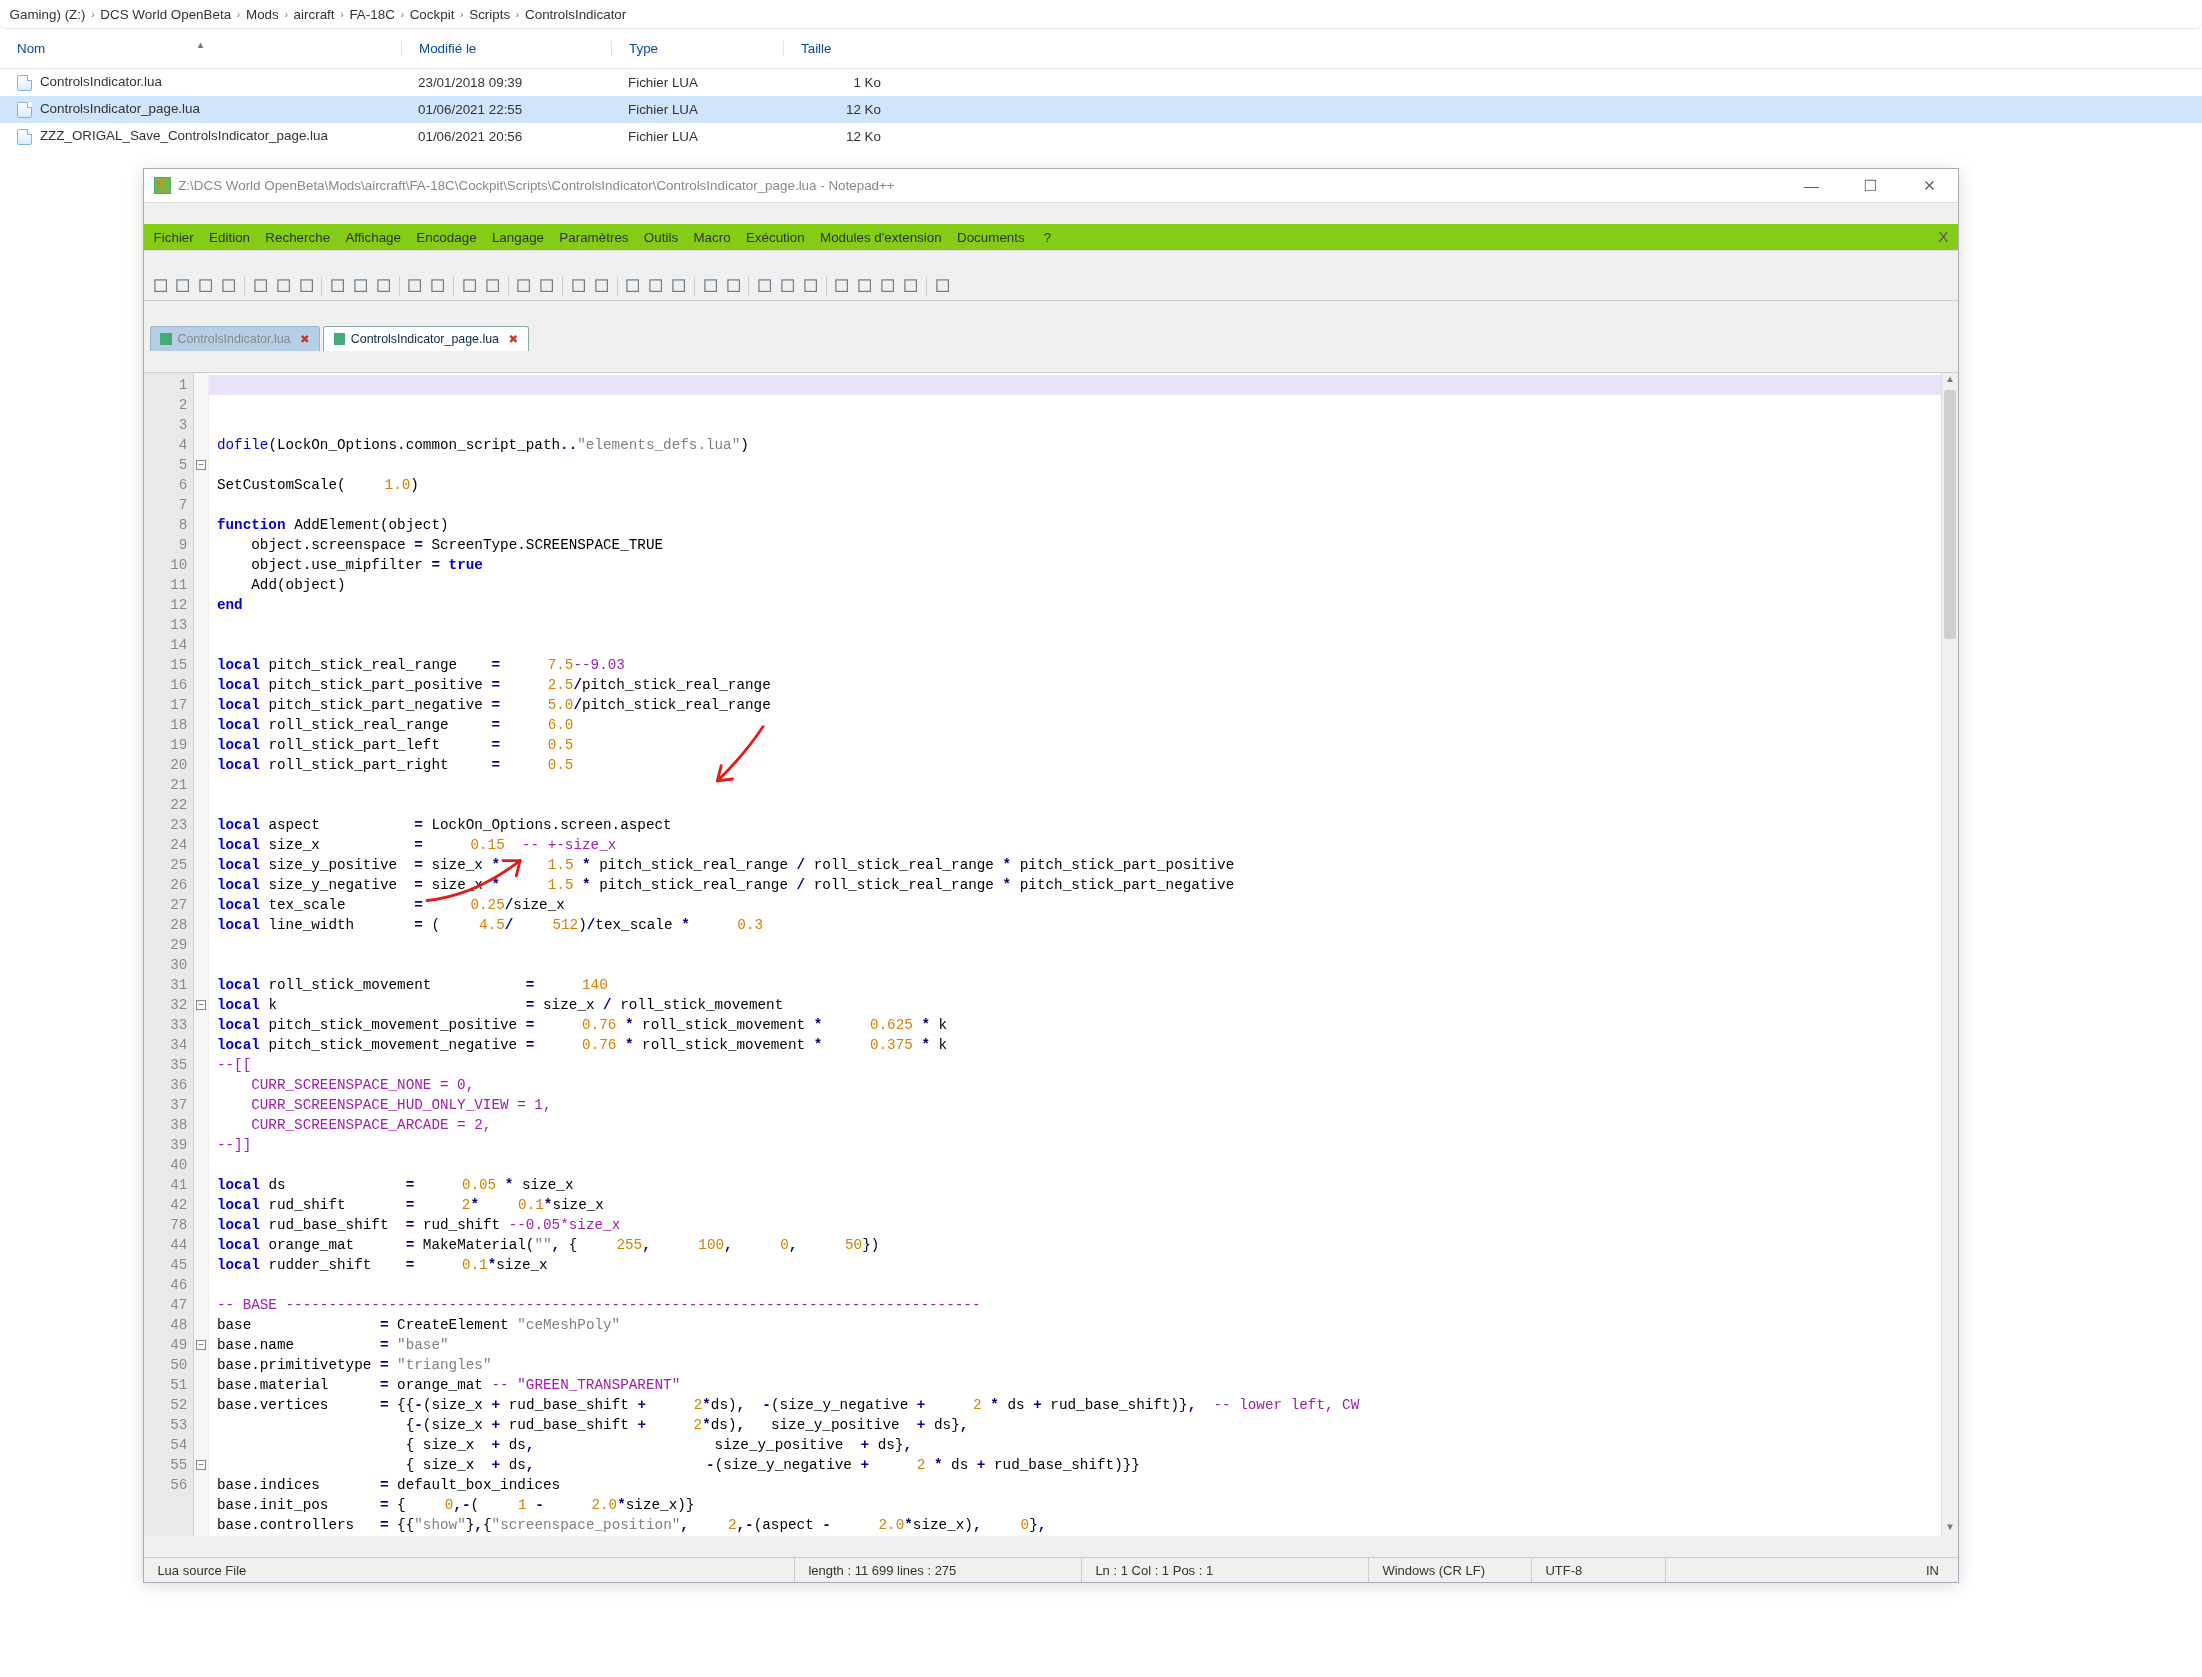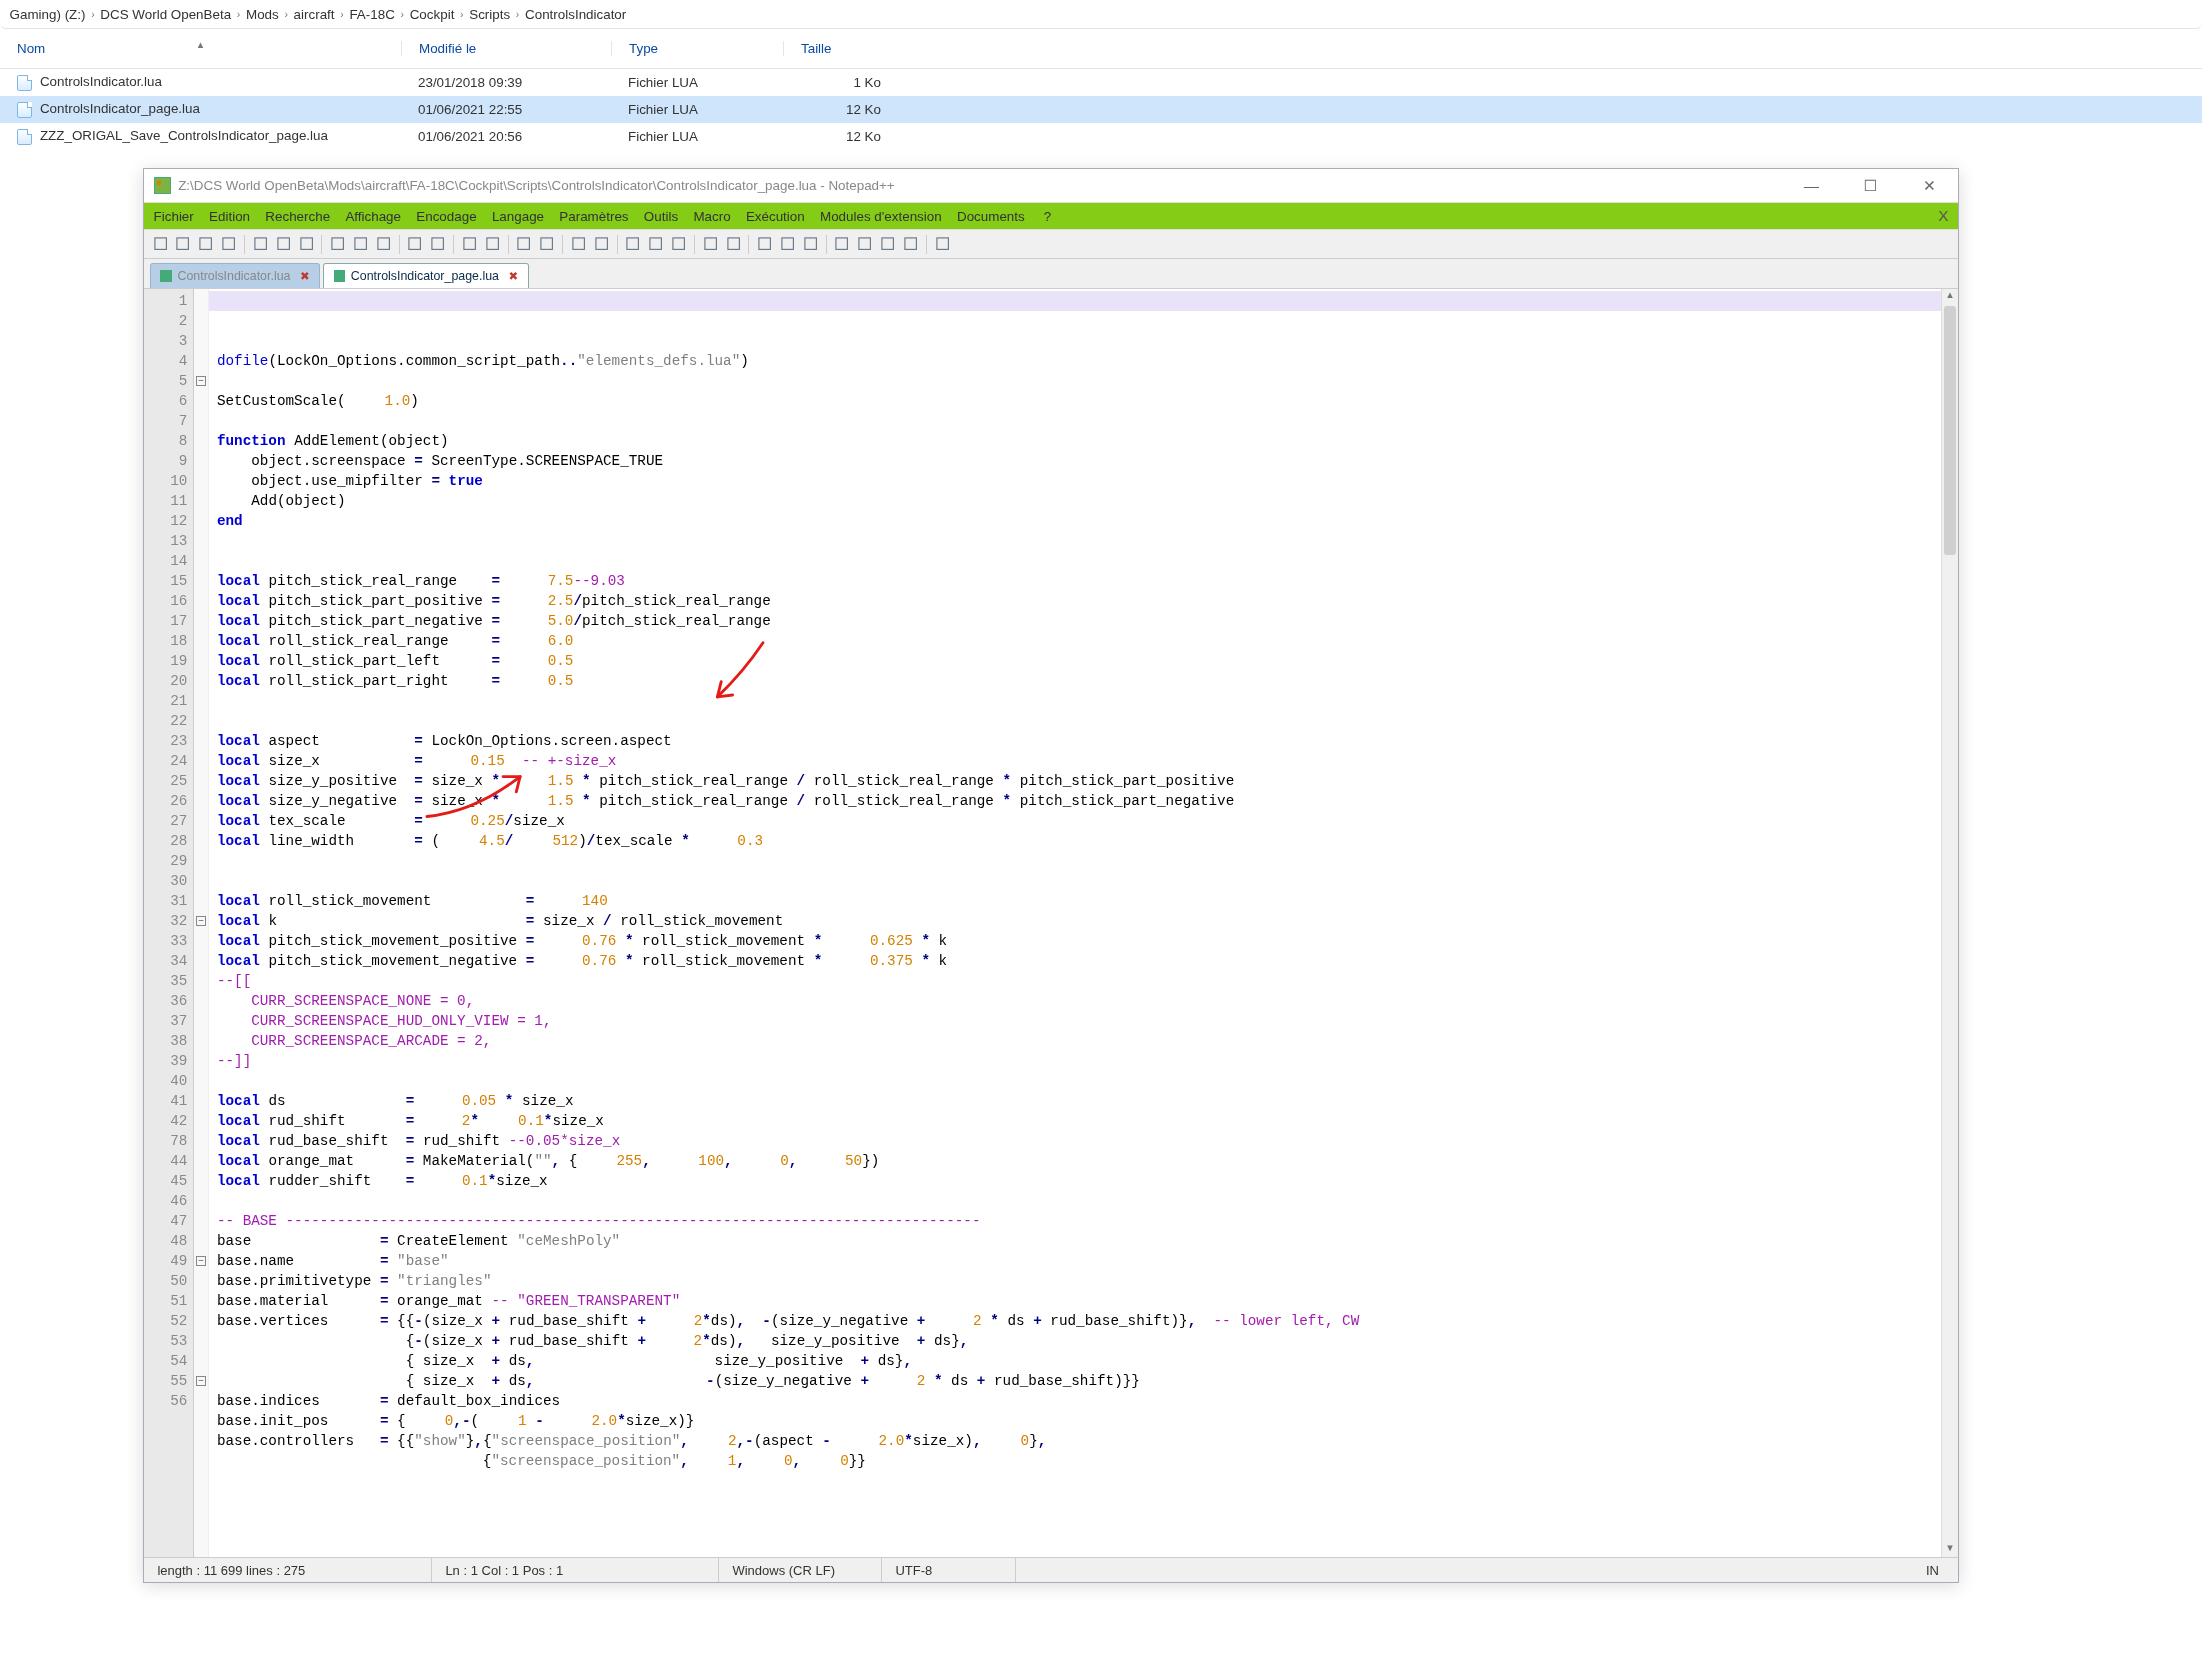--- a/index.html
+++ b/index.html
@@ -18,21 +18,21 @@
 
   .file-list { }
   .file-row { display: grid; grid-template-columns: 401px 210px 172px 115px; height: 27px; align-items: center; color: #333; font-size: 13.4px;}
   .file-row.selected { background: #cfe5fb; }
   .file-row .cell { padding: 0 17px; white-space: nowrap; overflow: hidden; text-overflow: ellipsis; }
   .file-row .cell.size { text-align: right; }
   .file-icon { display: inline-block; width: 15.3px; height: 15.3px; background: linear-gradient(#fff,#d9ecff); border: 1px solid #7bb6e4; margin-right: 7.6px; vertical-align: middle; border-radius: 1.9px; position: relative; }
   .file-icon::after { content:""; position:absolute; right:-1px; top:-1px; width:4.8px; height:4.8px; background:#fff; border-left:1px solid #7bb6e4; border-bottom:1px solid #7bb6e4;}
 
   
-  .npp-window { position: absolute; left: 143px; top: 168px; width: 1816px; height: 1415px; background: #f0f0f0; border: 1px solid #aab; box-shadow: 0 2.9px 17px rgba(0,0,0,0.15); display: flex; flex-direction: column; }
+  .npp-window { position: absolute; left: 143px; top: 168px; width: 1816px; height: 1415px; background: #f0f0f0; border: 1px solid #aab; box-shadow: 0 2.9px 17px rgba(0,0,0,0.15); display: flex; flex-direction: column; gap: 21px; }
   .npp-titlebar { height: 34px; display: flex; align-items: center; padding: 0 9.6px; background: #fff; border-bottom: 1px solid #ddd; }
   .npp-titlebar .app-icon { width: 17px; height: 17px; margin-right: 7.6px; background: #7cb342; border:1px solid #4a7; position:relative; }
   .npp-titlebar .app-icon::after{content:"";position:absolute;left:2.9px;top:2.9px;width:3.8px;height:3.8px;background:#e07b00;}
   .npp-titlebar .title { flex: 1; color: #888; font-size: 13.4px; white-space: nowrap; overflow: hidden; text-overflow: ellipsis; }
   .win-buttons { display: flex; gap: 21px; color: #666; font-size: 15.3px; }
   .win-buttons span { width: 38px; text-align: center; cursor: default; }
 
   .npp-menu { height: 27px; display: flex; align-items: center; gap: 15.3px; padding: 0 9.6px; background: #84cc16; font-size: 13.4px; color: #333; border-bottom: 1px solid #ddd; }
   .npp-menu .qmark { margin-left: 3.8px; }
   .npp-menu .close-fold { margin-left: auto; font-size: 15.3px; color:#555;}
@@ -473,20 +473,21 @@
         </svg>
     </div>
     <div class="scrollbar-v">
       <div class="arrow up">▲</div>
       <div class="thumb"></div>
       <div class="arrow dn">▼</div>
     </div>
   </div>
 
   <div class="npp-status">
+    <div class="seg">Lua source File</div>
     <div class="seg len">length : 11 699    lines : 275</div>
     <div class="seg pos">Ln : 1    Col : 1    Pos : 1</div>
     <div class="seg eol">Windows (CR LF)</div>
     <div class="seg enc">UTF-8</div>
     <div class="seg ins">IN</div>
   </div>
 </div>
 
 
 </body></html>

